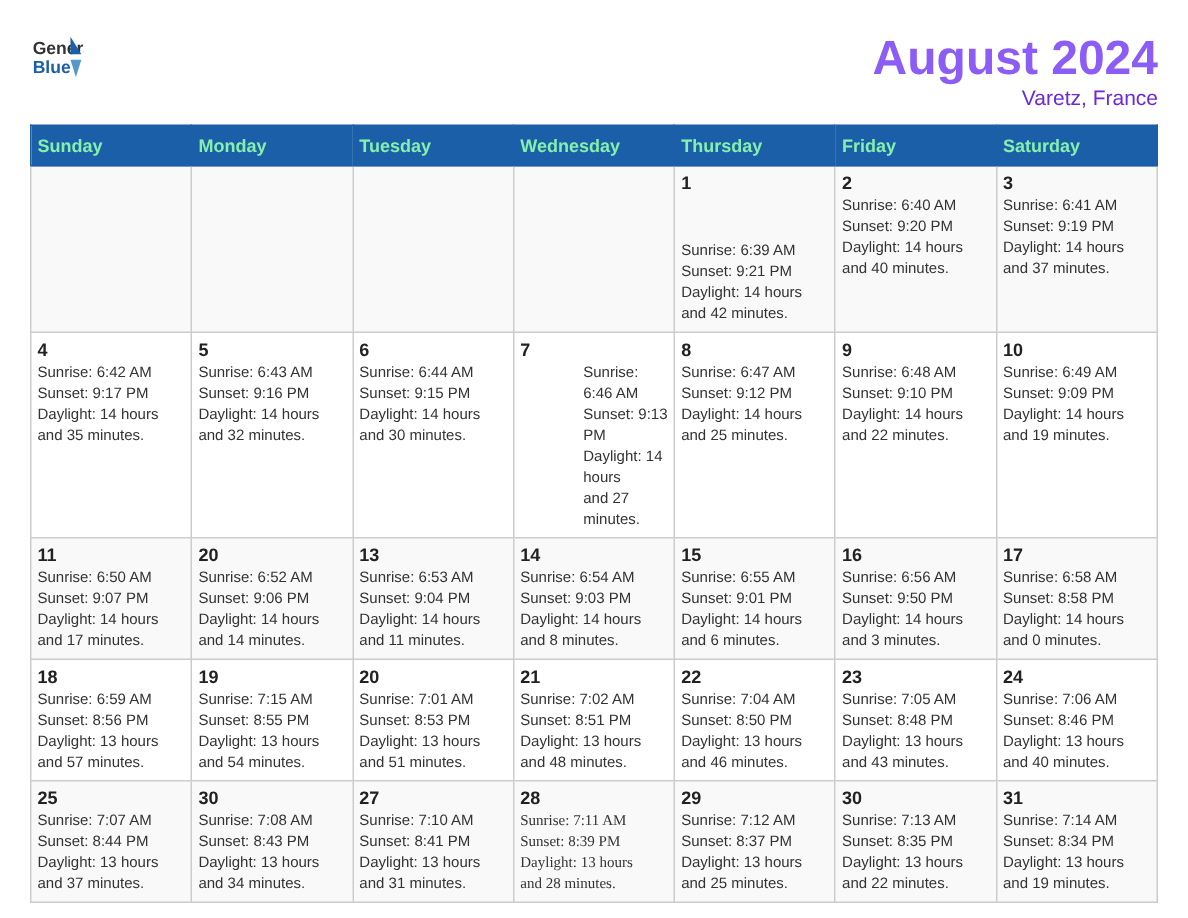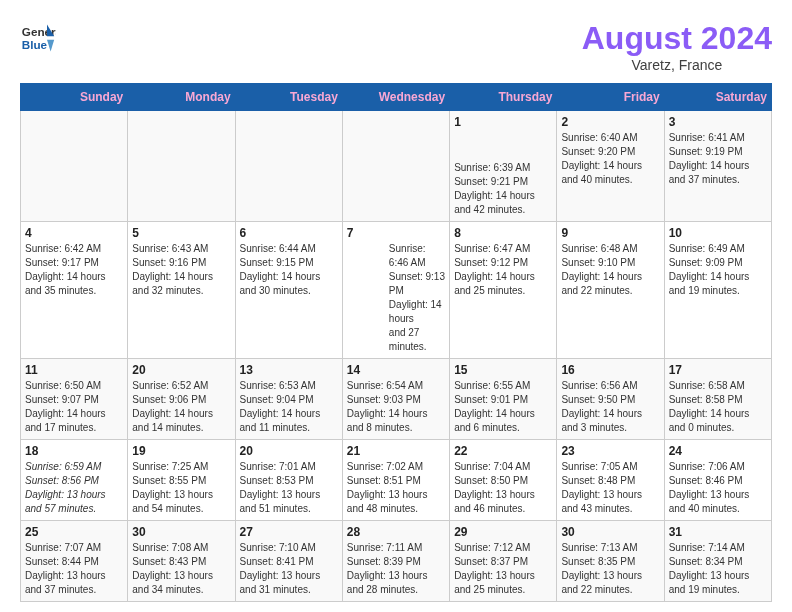--- a/index.html
+++ b/index.html
@@ -28,33 +28,32 @@
     .title-block {
       text-align: right;
     }
     .month-year {
       font-size: 32px;
       font-weight: bold;
       color: #8b5cf6;
     }
     .location {
       font-size: 14px;
-      color: #404040;
-      text-align: center;
+      color: #6d28d9;
     }
     table {
       width: 100%;
       border-collapse: collapse;
       font-size: 11px;
     }
     thead tr th {
       background: #1a5fa8;
-      color: #f9a8d4;
+      color: #86efac;
       padding: 6px 4px;
-      text-align: right;
+      text-align: left;
       font-size: 12px;
       font-weight: bold;
       border: 1px solid #1a5fa8;
     }
     tbody tr td {
       border: 1px solid #ccc;
       vertical-align: top;
       padding: 4px 4px;
       width: calc(100% / 7);
       min-height: 80px;
@@ -237,28 +236,28 @@
           <div class="day-num">17</div>
           <div class="day-detail" style="white-space: pre-line;">Sunrise: 6:58 AM
 Sunset: 8:58 PM
 Daylight: 14 hours
 and 0 minutes.</div>
         </td>
       </tr>
       <tr>
         <td>
           <div class="day-num">18</div>
-          <div class="day-detail" style="white-space: pre-line; font-style: italic;">Sunrise: 6:59 AM
+          <div class="day-detail" style="white-space: pre-line;">Sunrise: 6:59 AM
 Sunset: 8:56 PM
 Daylight: 13 hours
 and 57 minutes.</div>
         </td>
         <td>
           <div class="day-num">19</div>
-          <div class="day-detail" style="white-space: pre-line;">Sunrise: 7:25 AM
+          <div class="day-detail" style="white-space: pre-line;">Sunrise: 7:15 AM
 Sunset: 8:55 PM
 Daylight: 13 hours
 and 54 minutes.</div>
         </td>
         <td>
           <div class="day-num">20</div>
           <div class="day-detail" style="white-space: pre-line;">Sunrise: 7:01 AM
 Sunset: 8:53 PM
 Daylight: 13 hours
 and 51 minutes.</div>
@@ -309,21 +308,21 @@
         </td>
         <td>
           <div class="day-num">27</div>
           <div class="day-detail" style="white-space: pre-line;">Sunrise: 7:10 AM
 Sunset: 8:41 PM
 Daylight: 13 hours
 and 31 minutes.</div>
         </td>
         <td>
           <div class="day-num">28</div>
-          <div class="day-detail" style="white-space: pre-line;">Sunrise: 7:11 AM
+          <div class="day-detail" style="white-space: pre-line; font-family: Liberation Serif, serif;">Sunrise: 7:11 AM
 Sunset: 8:39 PM
 Daylight: 13 hours
 and 28 minutes.</div>
         </td>
         <td>
           <div class="day-num">29</div>
           <div class="day-detail" style="white-space: pre-line;">Sunrise: 7:12 AM
 Sunset: 8:37 PM
 Daylight: 13 hours
 and 25 minutes.</div>

